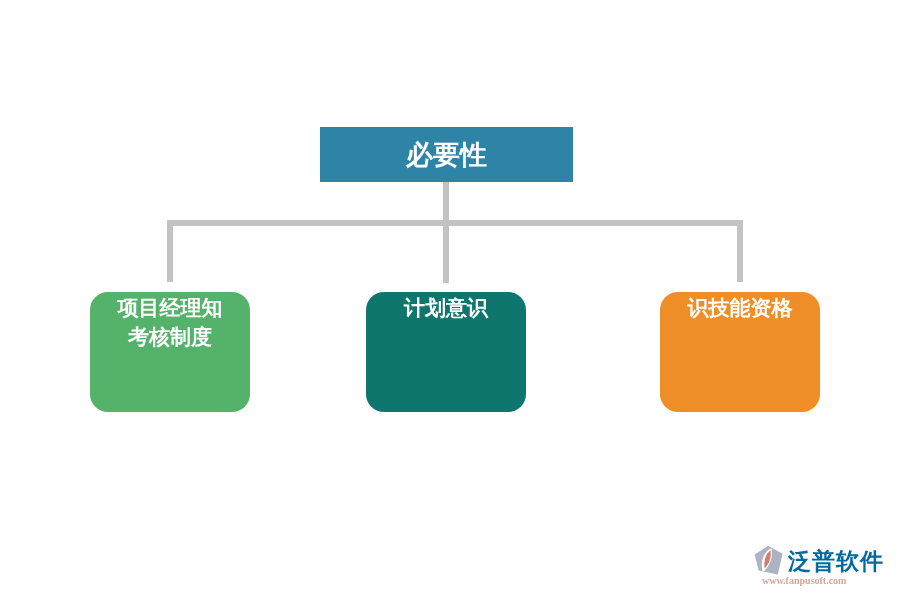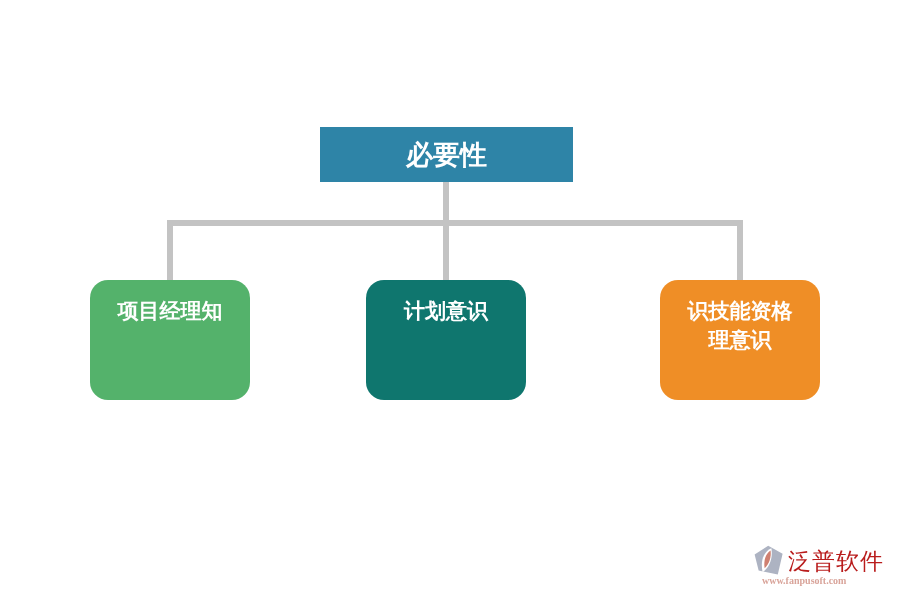--- a/index.html
+++ b/index.html
@@ -25,25 +25,25 @@
   .root-node {
     left: 320px;
     top: 127px;
     width: 253px;
     height: 55px;
     background: #2E84A7;
     font-size: 27px;
     line-height: 55px;
   }
   .child-node {
-    top: 280px;
+    top: 292px;
     width: 160px;
     height: 120px;
     border-radius: 18px;
-    padding-top: 17px;
+    padding-top: 2px;
     font-size: 21px;
     line-height: 29px;
   }
   .child-1 { left: 90px;  background: #54B26B; }
   .child-2 { left: 366px; background: #0f766e; }
   .child-3 { left: 660px; background: #EF8E26; }
   .connector {
     position: absolute;
     background: #C3C3C3;
   }
@@ -63,22 +63,22 @@
     align-items: center;
   }
   .wm-icon {
     width: 34px;
     height: 32px;
     margin-right: 2px;
     flex: 0 0 auto;
   }
   .wm-brand {
     font-size: 23px;
-    font-weight: normal;
-    color: #b91c1c;
+    font-weight: bold;
+    color: #0369a1;
     letter-spacing: 1px;
     white-space: nowrap;
   }
   .wm-url {
     font-family: Liberation Serif, serif;
     font-size: 10px;
     font-weight: bold;
     color: #D9A49A;
     margin-top: -2px;
     margin-left: 10px;
@@ -94,29 +94,29 @@
   <div class="connector conn-rail"></div>
   <div class="connector conn-left-drop"></div>
   <div class="connector conn-right-drop"></div>
 
   <div class="node root-node">
     <span>必要性</span>
   </div>
 
   <div class="node child-node child-1">
     <div>项目经理知</div>
+    <div>考核制度</div>
   </div>
 
   <div class="node child-node child-2">
     <div>计划意识</div>
   </div>
 
   <div class="node child-node child-3">
     <div>识技能资格</div>
-    <div>理意识</div>
   </div>
 
   <div class="watermark">
     <div class="wm-row">
       <svg class="wm-icon" viewBox="0 0 40 40">
         <path d="M19 1 L37 11 L31 37 L7 32 L2 12 Z" fill="#ADB3C2"></path>
         <path d="M23 4 C13 9 9 19 12 34 C21 28 25 16 23 4 Z" fill="#FFFFFF"></path>
         <path d="M22 7 C16 11 13 19 14.5 29 C20.5 24 23 15 22 7 Z" fill="#CF8070"></path>
       </svg>
       <span class="wm-brand">泛普软件</span>

